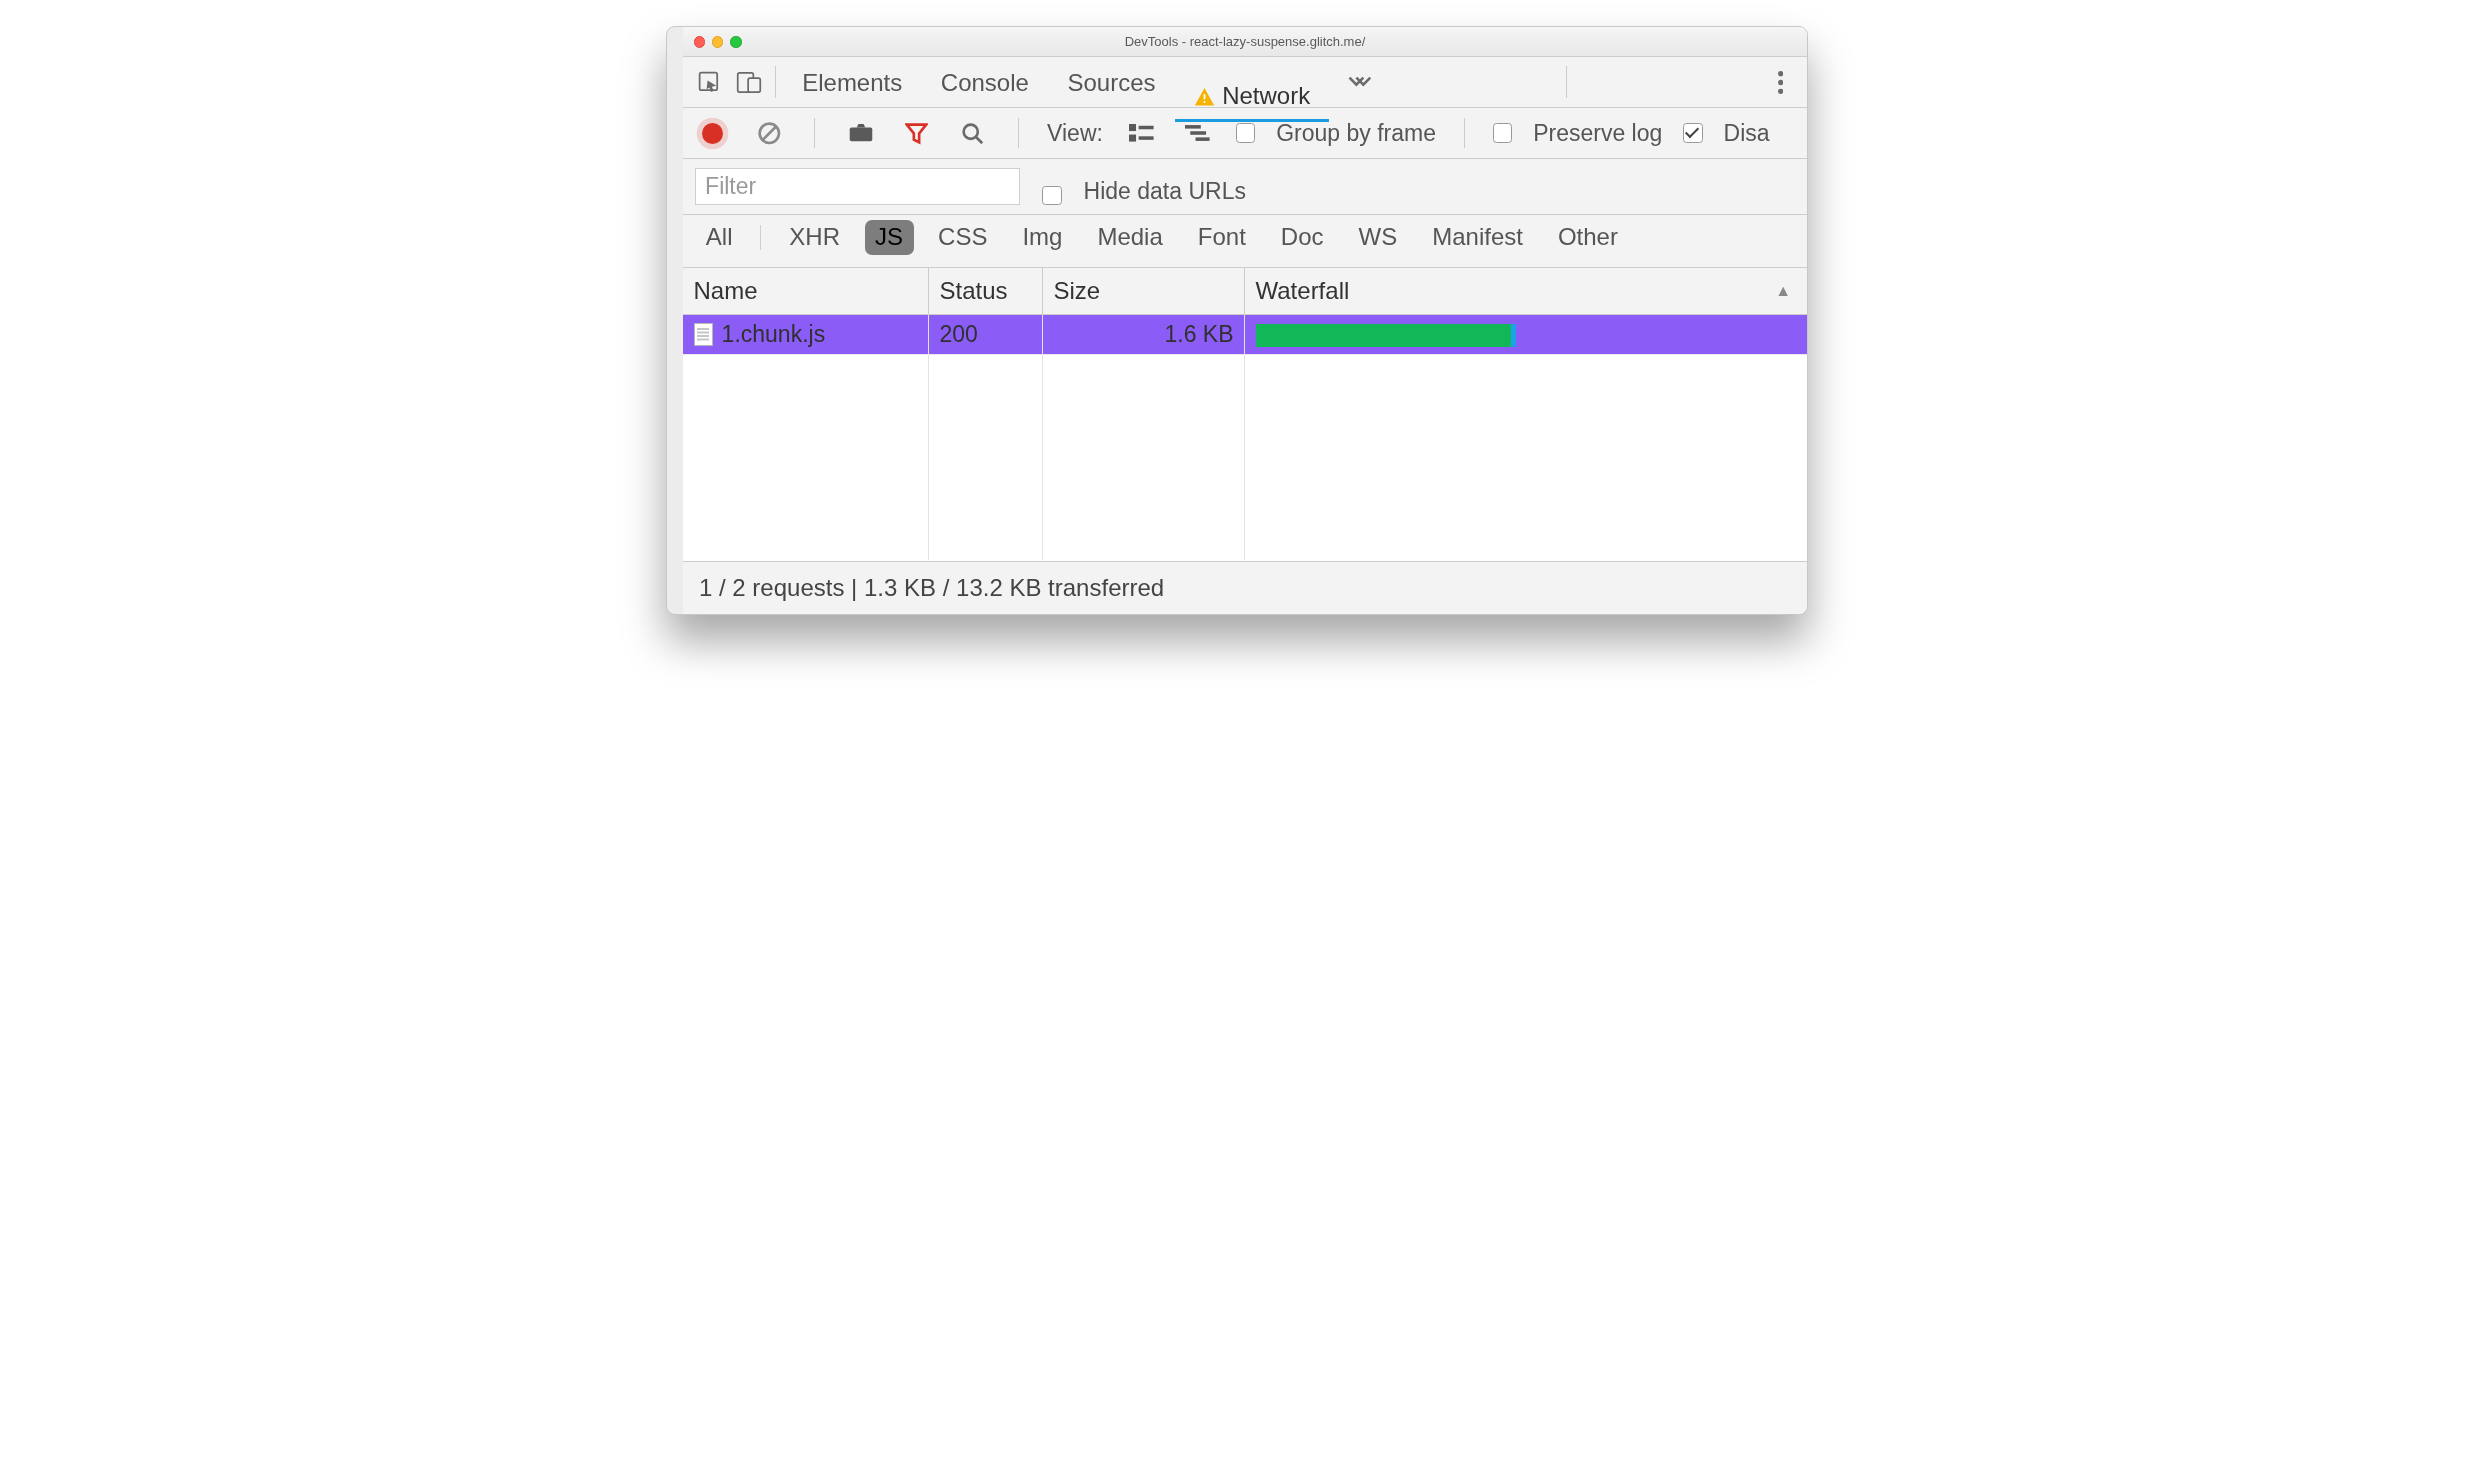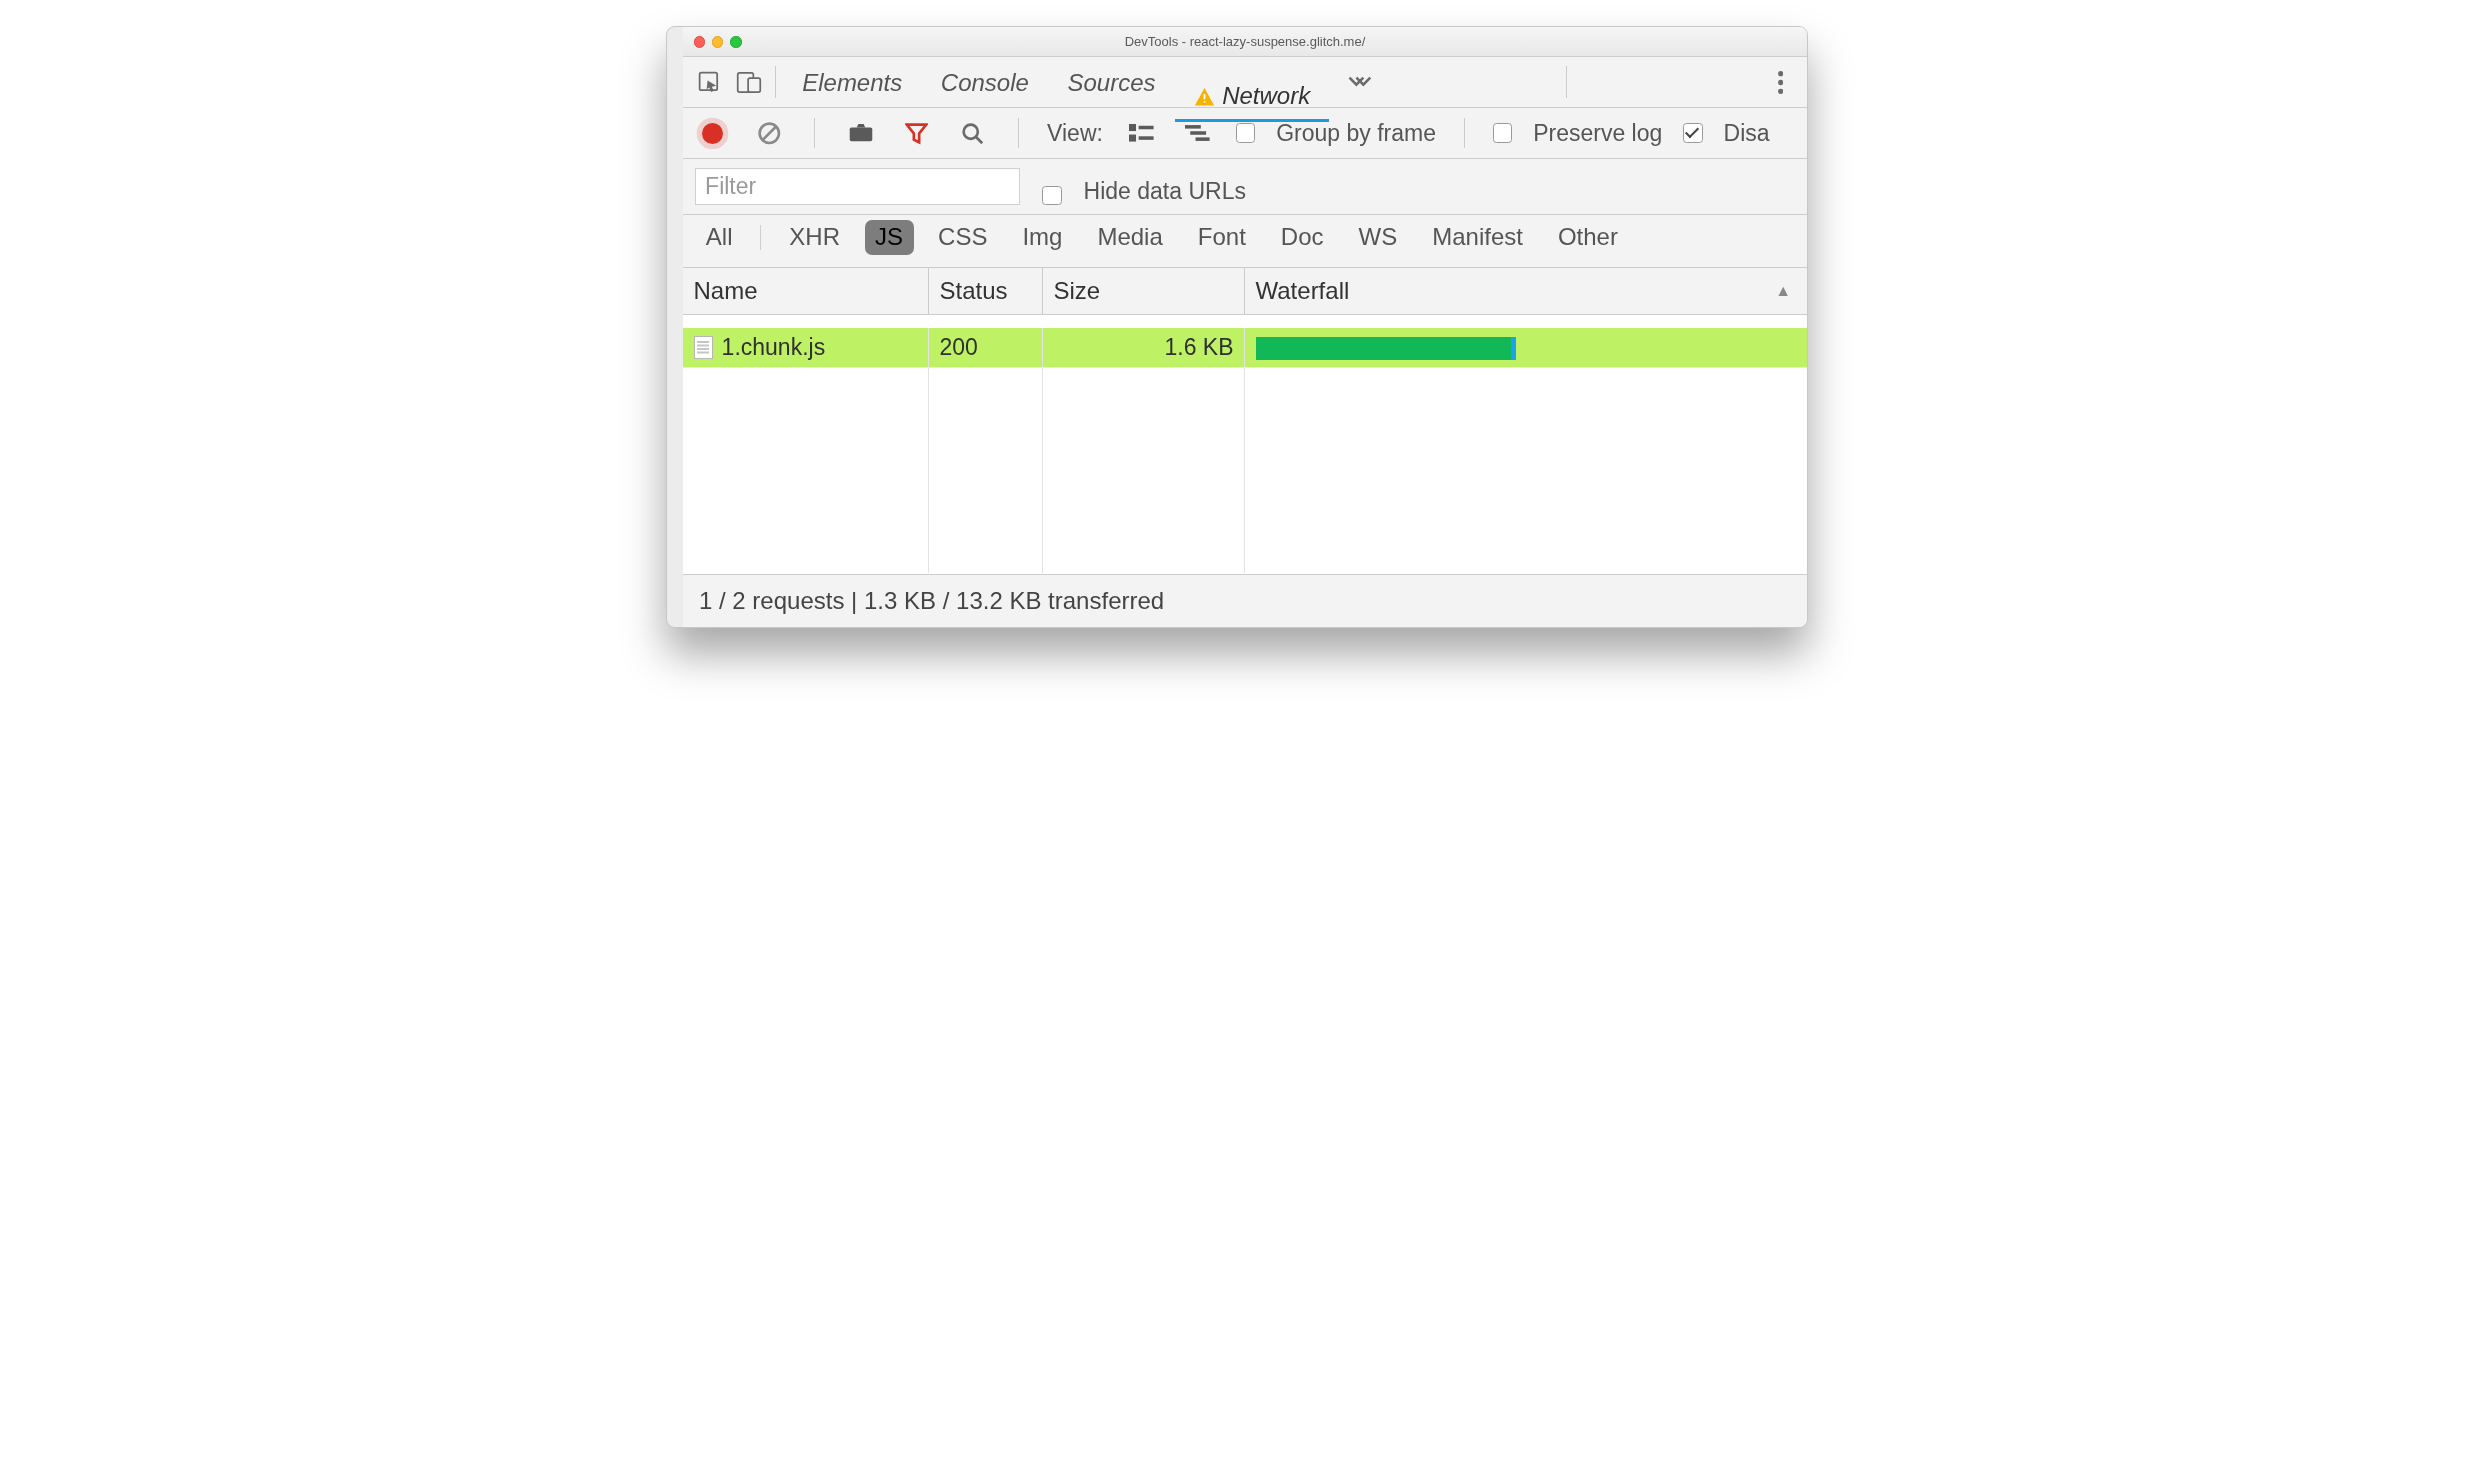--- a/index.html
+++ b/index.html
@@ -44,21 +44,20 @@
   .dot.yellow{background:#febc2e;border:0.9px solid #dfa11e;}
   .dot.green{background:#28c840;border:0.9px solid #1da82c;}
   
   .tabs {
     height: 51px;
     display: flex;
     align-items: center;
     background: #f3f3f3;
     border-bottom: 0.9px solid #cccccc;
     padding: 0 7px;
-    font-style: italic;
   }
   .tabs .iconbtn {
     width: 39px; height: 39px;
     display:flex; align-items:center; justify-content:center;
     color:#6b6b6b; cursor:pointer;
   }
   .vsep { width:0.9px; height:32px; background:#cccccc; margin:0 7px; }
   .tab {
     padding: 0 19.3px; height: 51px; line-height:51px;
     color:#555; cursor:pointer; position:relative; font-size:24px;
@@ -119,21 +118,21 @@
   .chip.active{background:#7d7d7d;color:#000000;}
   .chipsep{width:0.9px;height:24.6px;background:#cfcfcf;margin:0 3.5px;}
   
   .table{background:#fff;}
   .thead,.trow{display:grid;grid-template-columns:246px 114px 202px 1fr;}
   .thead{background:#f3f3f3;border-bottom:0.9px solid #cccccc;}
   .th{padding:8.8px 10.5px;border-right:0.9px solid #cccccc;font-size:24px;color:#333;display:flex;align-items:center;justify-content:space-between;}
   .th:last-child{border-right:none;}
   .sorticon{color:#888;font-size:16px;margin-right:5.3px;}
   .tbody{height:246px;background:#fff;}
-  .trow{height:40px;border-bottom:0.9px solid #e9e9e9;background:#bef264;margin-top:13px;}
+  .trow{height:40px;border-bottom:0.9px solid #e9e9e9;background:#8b5cf6;}
   .td{padding:5.3px 10.5px;border-right:0.9px solid #e3e3e3;font-size:23px;display:flex;align-items:center;}
   .td:last-child{border-right:none;}
   .td.size{justify-content:flex-end;}
   .fileicon{width:19.3px;height:23px;border:0.9px solid #b7b7b7;background:#fff;margin-right:8.8px;position:relative;flex:none;}
   .fileicon::before{content:"";position:absolute;left:2.6px;right:2.6px;top:4.4px;height:1.8px;background:#c5c5c5;box-shadow:0 3.5px 0 #c5c5c5,0 7px 0 #c5c5c5,0 10.5px 0 #c5c5c5;}
   .waterfall-cell{position:relative;padding:0;}
   .bar{position:absolute;left:10.5px;top:8.8px;height:23px;width:255px;background:#12b857;}
   .bar::after{content:"";position:absolute;right:-5.3px;top:0;width:5.3px;height:23px;background:#1aa3e8;}
   
   .gridlines{height:205px;background:#fff;display:grid;grid-template-columns:246px 114px 202px 1fr;}

